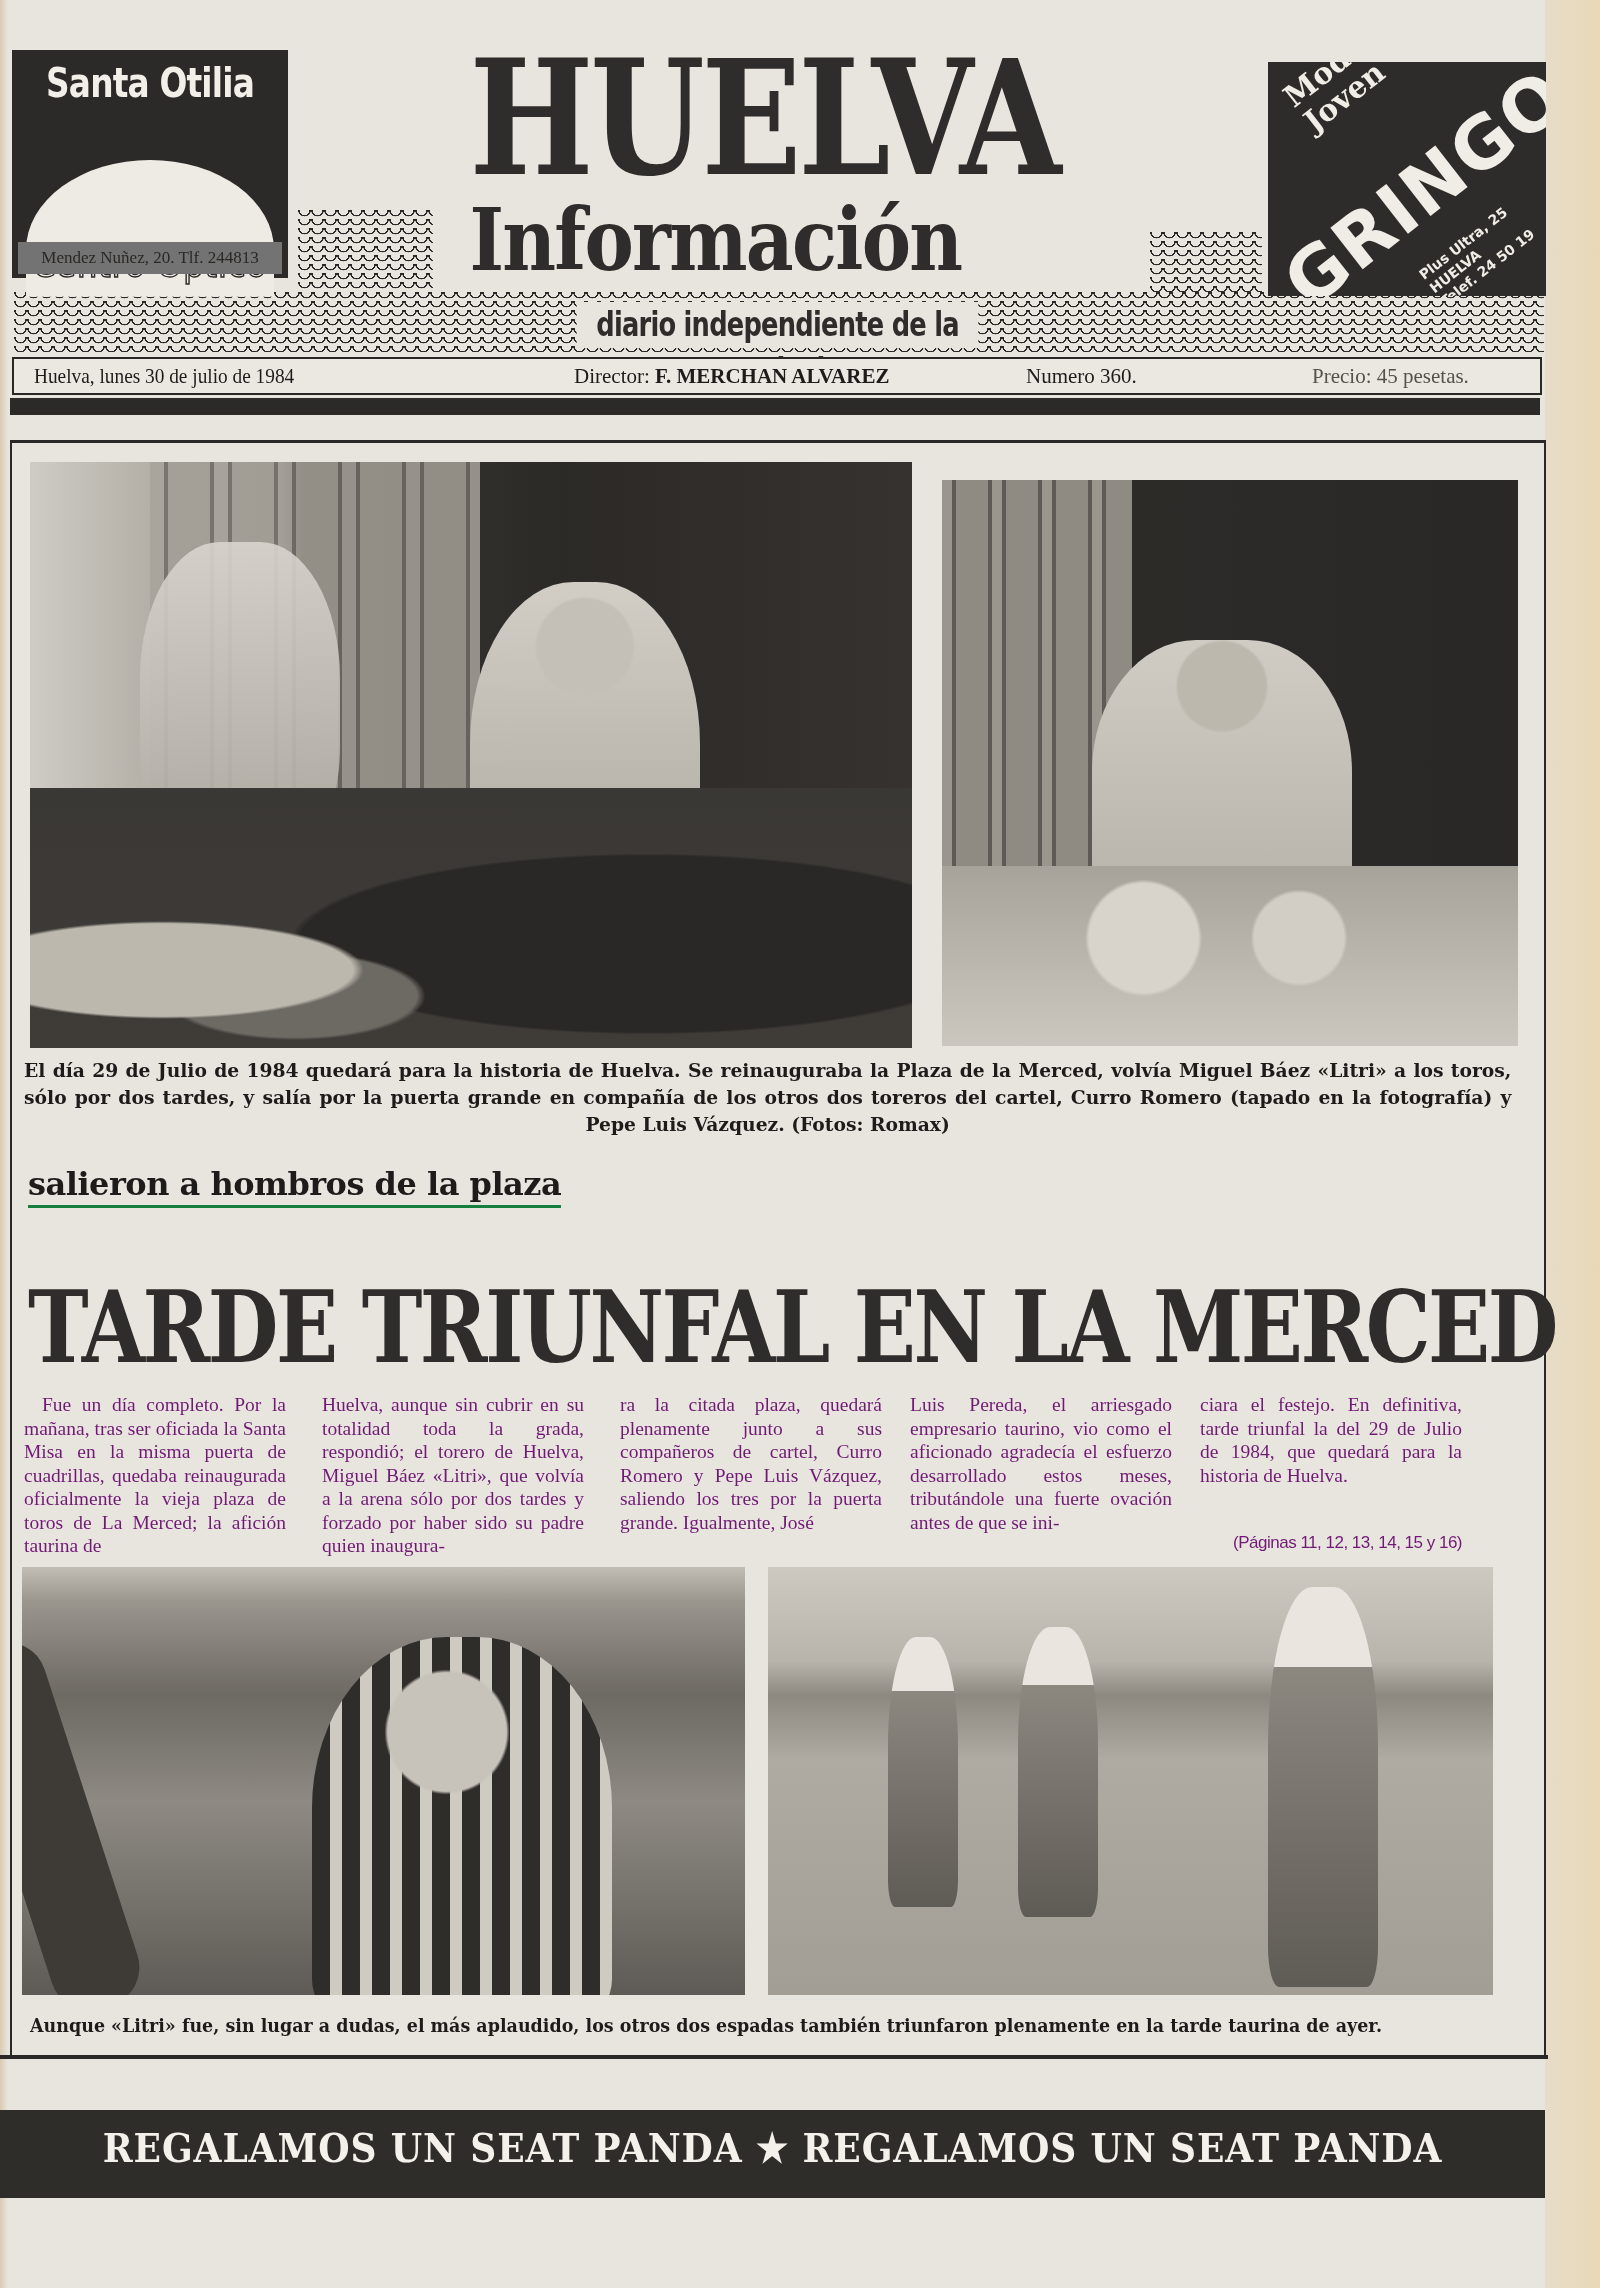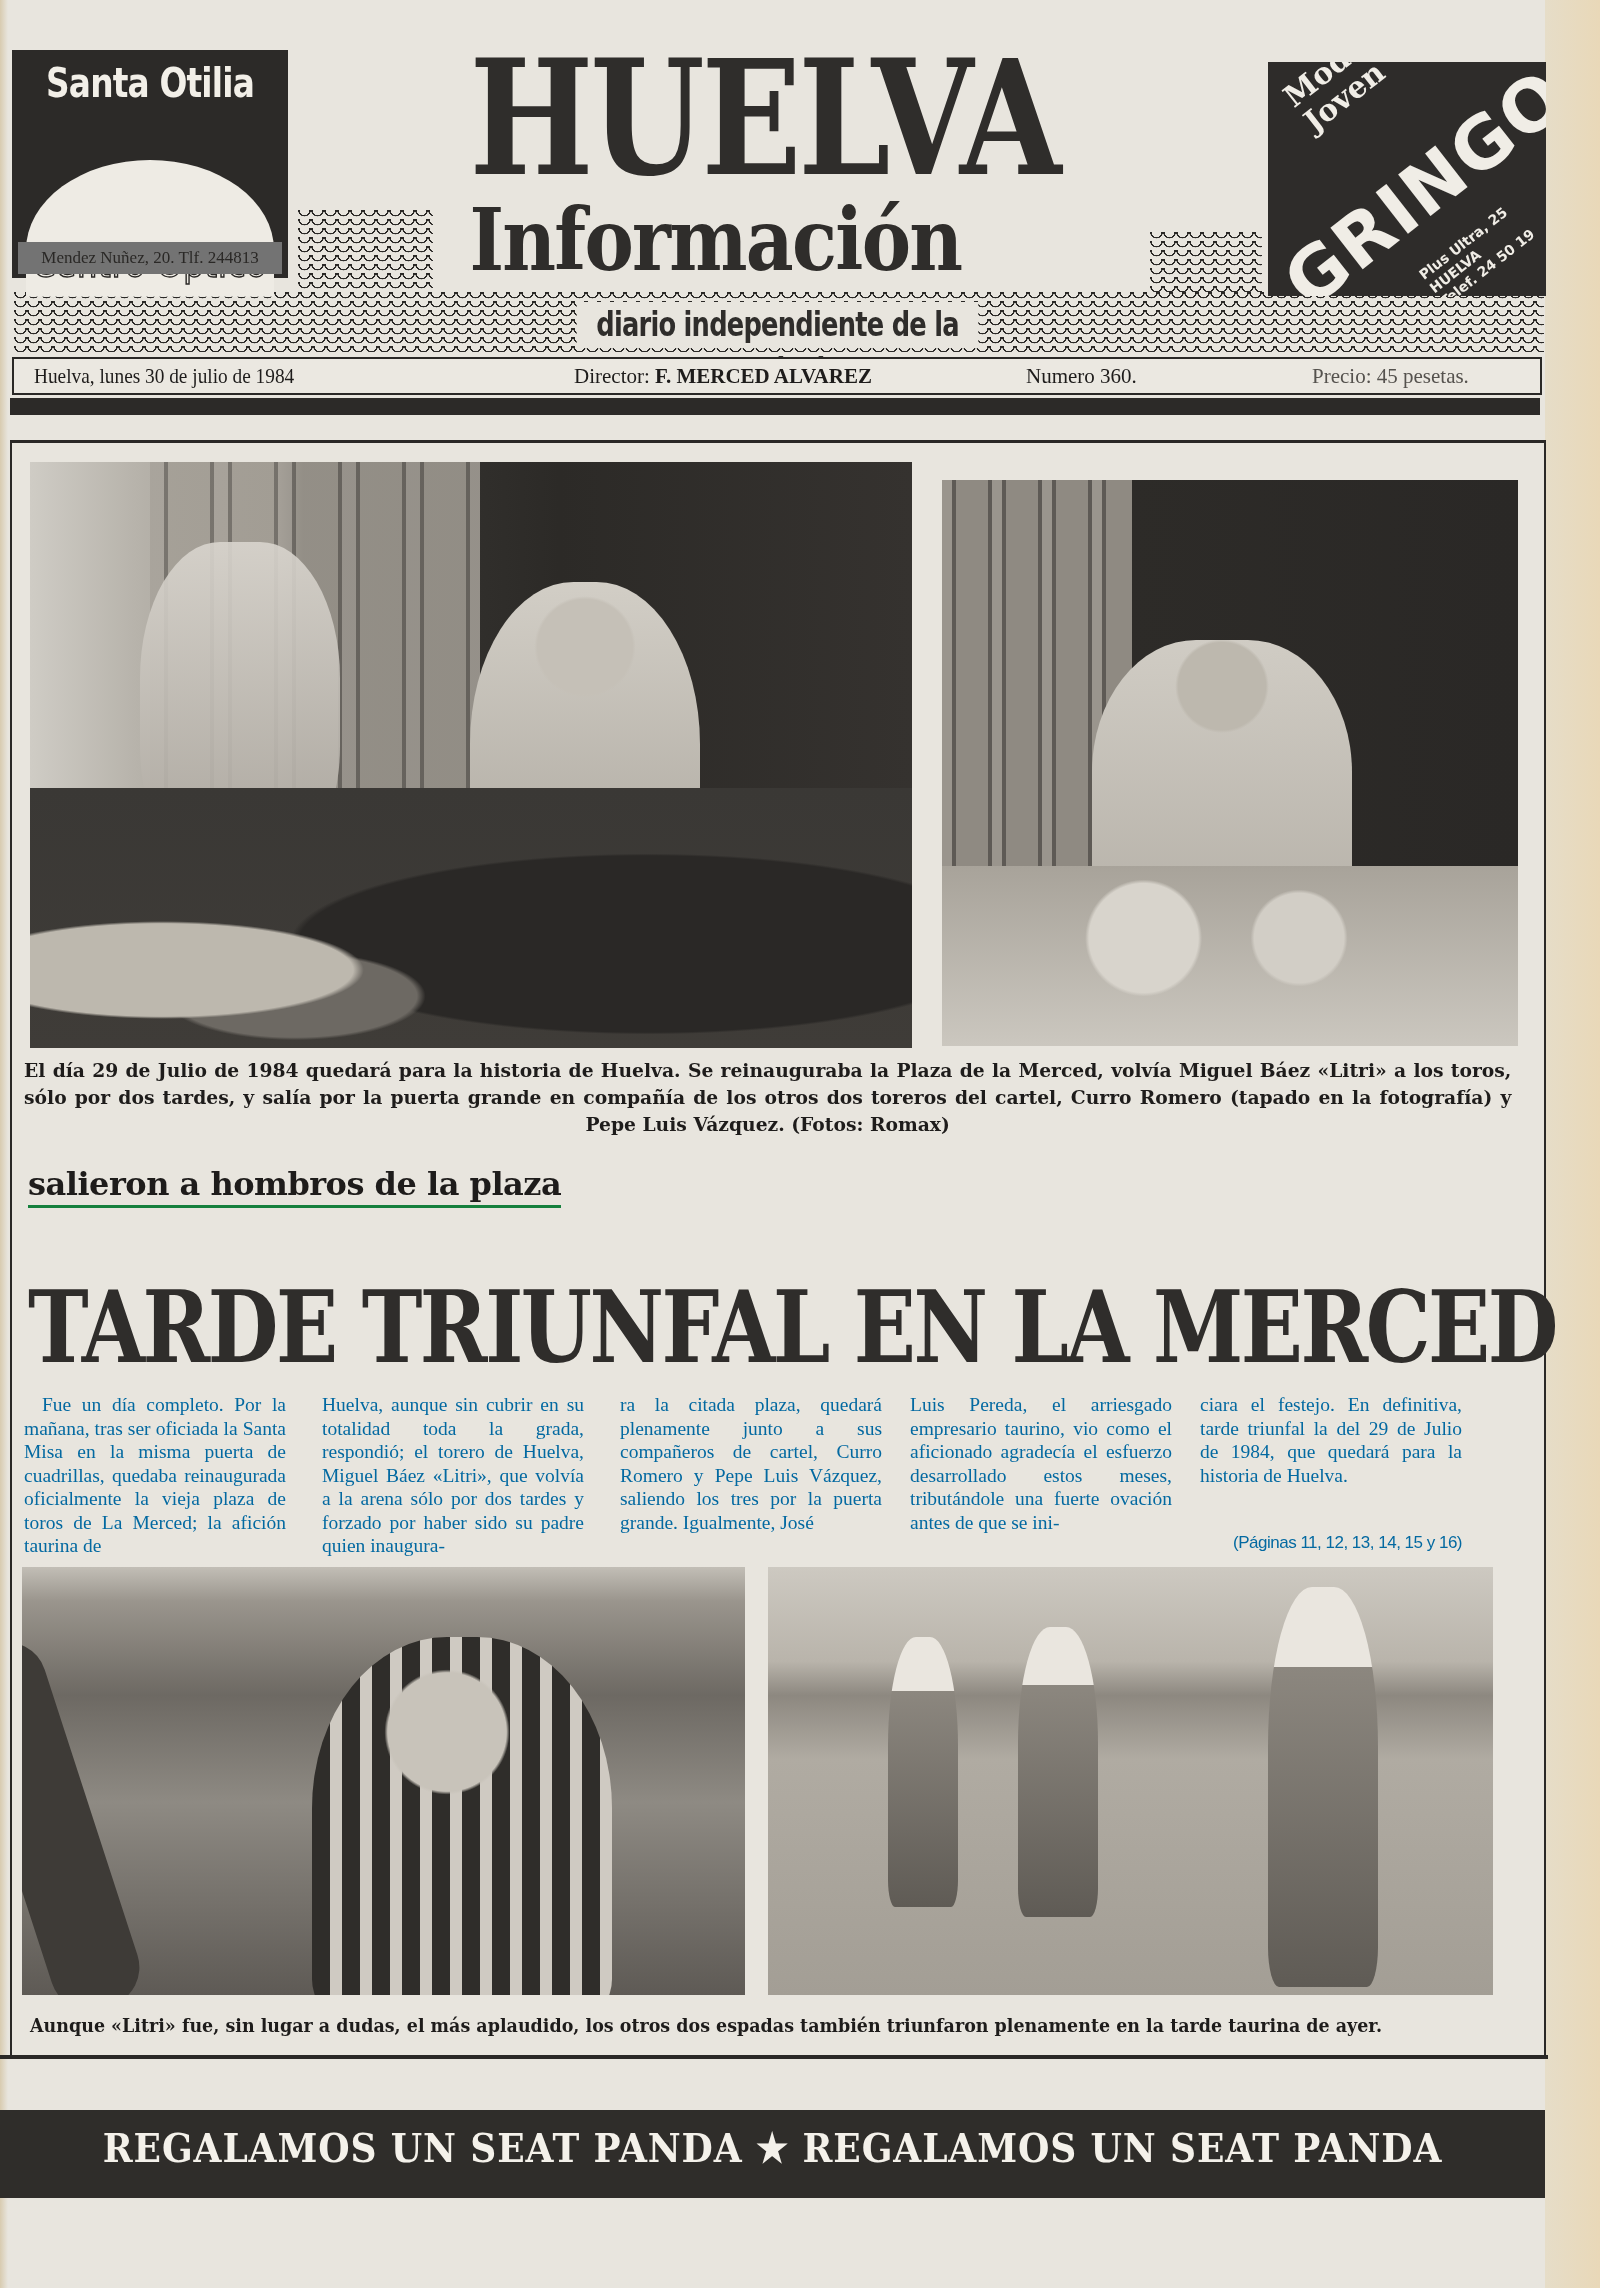--- a/index.html
+++ b/index.html
@@ -43,21 +43,21 @@
   .ph-tl .figure{position:absolute;left:440px;top:120px;width:230px;height:360px;border-radius:45% 45% 20% 20%;background:radial-gradient(circle at 50% 18%,#c5c0b7 0 15%,transparent 16%),linear-gradient(#d2cec6,#a9a49b);}
   .ph-tl .figure2{position:absolute;left:110px;top:80px;width:200px;height:340px;border-radius:40%;background:linear-gradient(#d9d5ce,#aaa59d);opacity:.9;}
   .ph-tr{left:942px;top:480px;width:576px;height:566px;background:linear-gradient(90deg,#8e8a83 0 30%,#2d2b28 32%,#2a2826 100%);}
   .ph-tr .door{position:absolute;left:0;top:0;width:190px;height:460px;background:repeating-linear-gradient(90deg,#9a958d 0 10px,#5e5a55 10px 14px,#8f8a82 14px 46px,#5e5a55 46px 50px);}
   .ph-tr .figure{position:absolute;left:150px;top:160px;width:260px;height:330px;border-radius:40% 40% 10% 10%;background:radial-gradient(circle at 50% 14%,#bdb8ae 0 14%,transparent 15%),linear-gradient(#d0ccc4,#b2ada4);}
   .ph-tr .crowd{position:absolute;left:0;bottom:0;width:100%;height:180px;background:radial-gradient(circle at 35% 40%,#d8d4cc 0 14%,transparent 15%),radial-gradient(circle at 62% 40%,#d2cec6 0 12%,transparent 13%),linear-gradient(#a8a39a,#cbc7bf);}
   .caption-top{left:24px;top:1057px;width:1510px;font-family:"DejaVu Serif",serif;font-weight:bold;font-size:19px;line-height:27px;text-align:justify;text-align-last:center;transform:scaleX(0.985);transform-origin:left;}
   .subhead{left:28px;top:1163px;width:1480px;font-family:"DejaVu Serif",serif;font-weight:bold;font-size:32px;line-height:42px;letter-spacing:-0.5px;}
   .subhead .u{border-bottom:3px solid #15803d;padding-bottom:2px;}
   .headline{left:28px;top:1272px;width:1470px;font-family:"DejaVu Serif",serif;font-weight:bold;font-size:100px;line-height:110px;letter-spacing:-3px;color:#2f2d2b;white-space:nowrap;transform:scaleX(0.815);transform-origin:left;}
-  .col{position:absolute;top:1393px;width:262px;font-family:"Liberation Serif",serif;font-size:19.5px;line-height:23.5px;text-align:justify;color:#0369a1;hyphens:manual;}
+  .col{position:absolute;top:1393px;width:262px;font-family:"Liberation Serif",serif;font-size:19.5px;line-height:23.5px;text-align:justify;color:#701a75;hyphens:manual;}
   .col p{margin:0;}
   .col .pages{margin-top:44px;text-align:right;font-family:"Liberation Sans",sans-serif;font-size:17px;letter-spacing:-0.5px;}
   .ph-bl{left:22px;top:1567px;width:723px;height:428px;background:linear-gradient(#c2beb6 0%,#9a958d 8%,#6d6963 30%,#8e8a83 55%,#5e5a55 100%);}
   .ph-bl .arm{position:absolute;left:40px;top:60px;width:90px;height:380px;background:#3e3b37;transform:rotate(-18deg);transform-origin:bottom;border-radius:40px;}
   .ph-bl .figure{position:absolute;left:290px;top:70px;width:300px;height:380px;border-radius:45% 45% 10% 10%;background:radial-gradient(circle at 45% 25%,#c8c3ba 0 18%,transparent 19%),repeating-linear-gradient(90deg,#2f2d2a 0 18px,#cfcac2 18px 30px);}
   .ph-br{left:768px;top:1567px;width:725px;height:428px;background:linear-gradient(#cdc9c1 0%,#b9b4ab 22%,#8d8880 30%,#b0aba2 45%,#a39e95 100%);}
   .ph-br .fig{position:absolute;border-radius:40% 40% 10% 10%;background:linear-gradient(#eae6df 0 20%,#8c877f 20%,#5f5b55 100%);}
   .caption-bottom{left:16px;top:2012px;width:1500px;font-family:"DejaVu Serif",serif;font-weight:bold;font-size:19px;line-height:26px;text-align:center;transform:scaleX(0.92);transform-origin:left;}
   .banner{left:0;top:2110px;width:1545px;height:88px;background:#2f2d2a;}
   .banner-text{position:absolute;left:0;right:0;top:0;text-align:center;color:#f4f1ea;font-family:"DejaVu Serif",serif;font-weight:bold;font-size:40px;line-height:76px;letter-spacing:1px;transform:scaleX(0.9);}
@@ -90,21 +90,21 @@
   </div>
   <div class="gringo">GRINGO</div>
   <div class="addr">
     <div>Plus Ultra, 25 HUELVA</div>
     <div>Telef. 24 50 19</div>
   </div>
 </div>
 
 <div class="abs strip">
   <span class="date">Huelva, lunes 30 de julio de 1984</span>
-  <span class="director"><span style="position:static">Director:</span> <b style="position:static">F. MERCED ALVAREZ</b></span>
+  <span class="director"><span style="position:static">Director:</span> <b style="position:static">F. MERCHAN ALVAREZ</b></span>
   <span class="num">Numero 360.</span>
   <span class="price">Precio: 45 pesetas.</span>
 </div>
 <div class="abs bar"></div>
 
 <div class="abs frame"></div>
 
 <div class="photo ph-tl">
   <div class="door"></div>
   <div class="figure2"></div>

